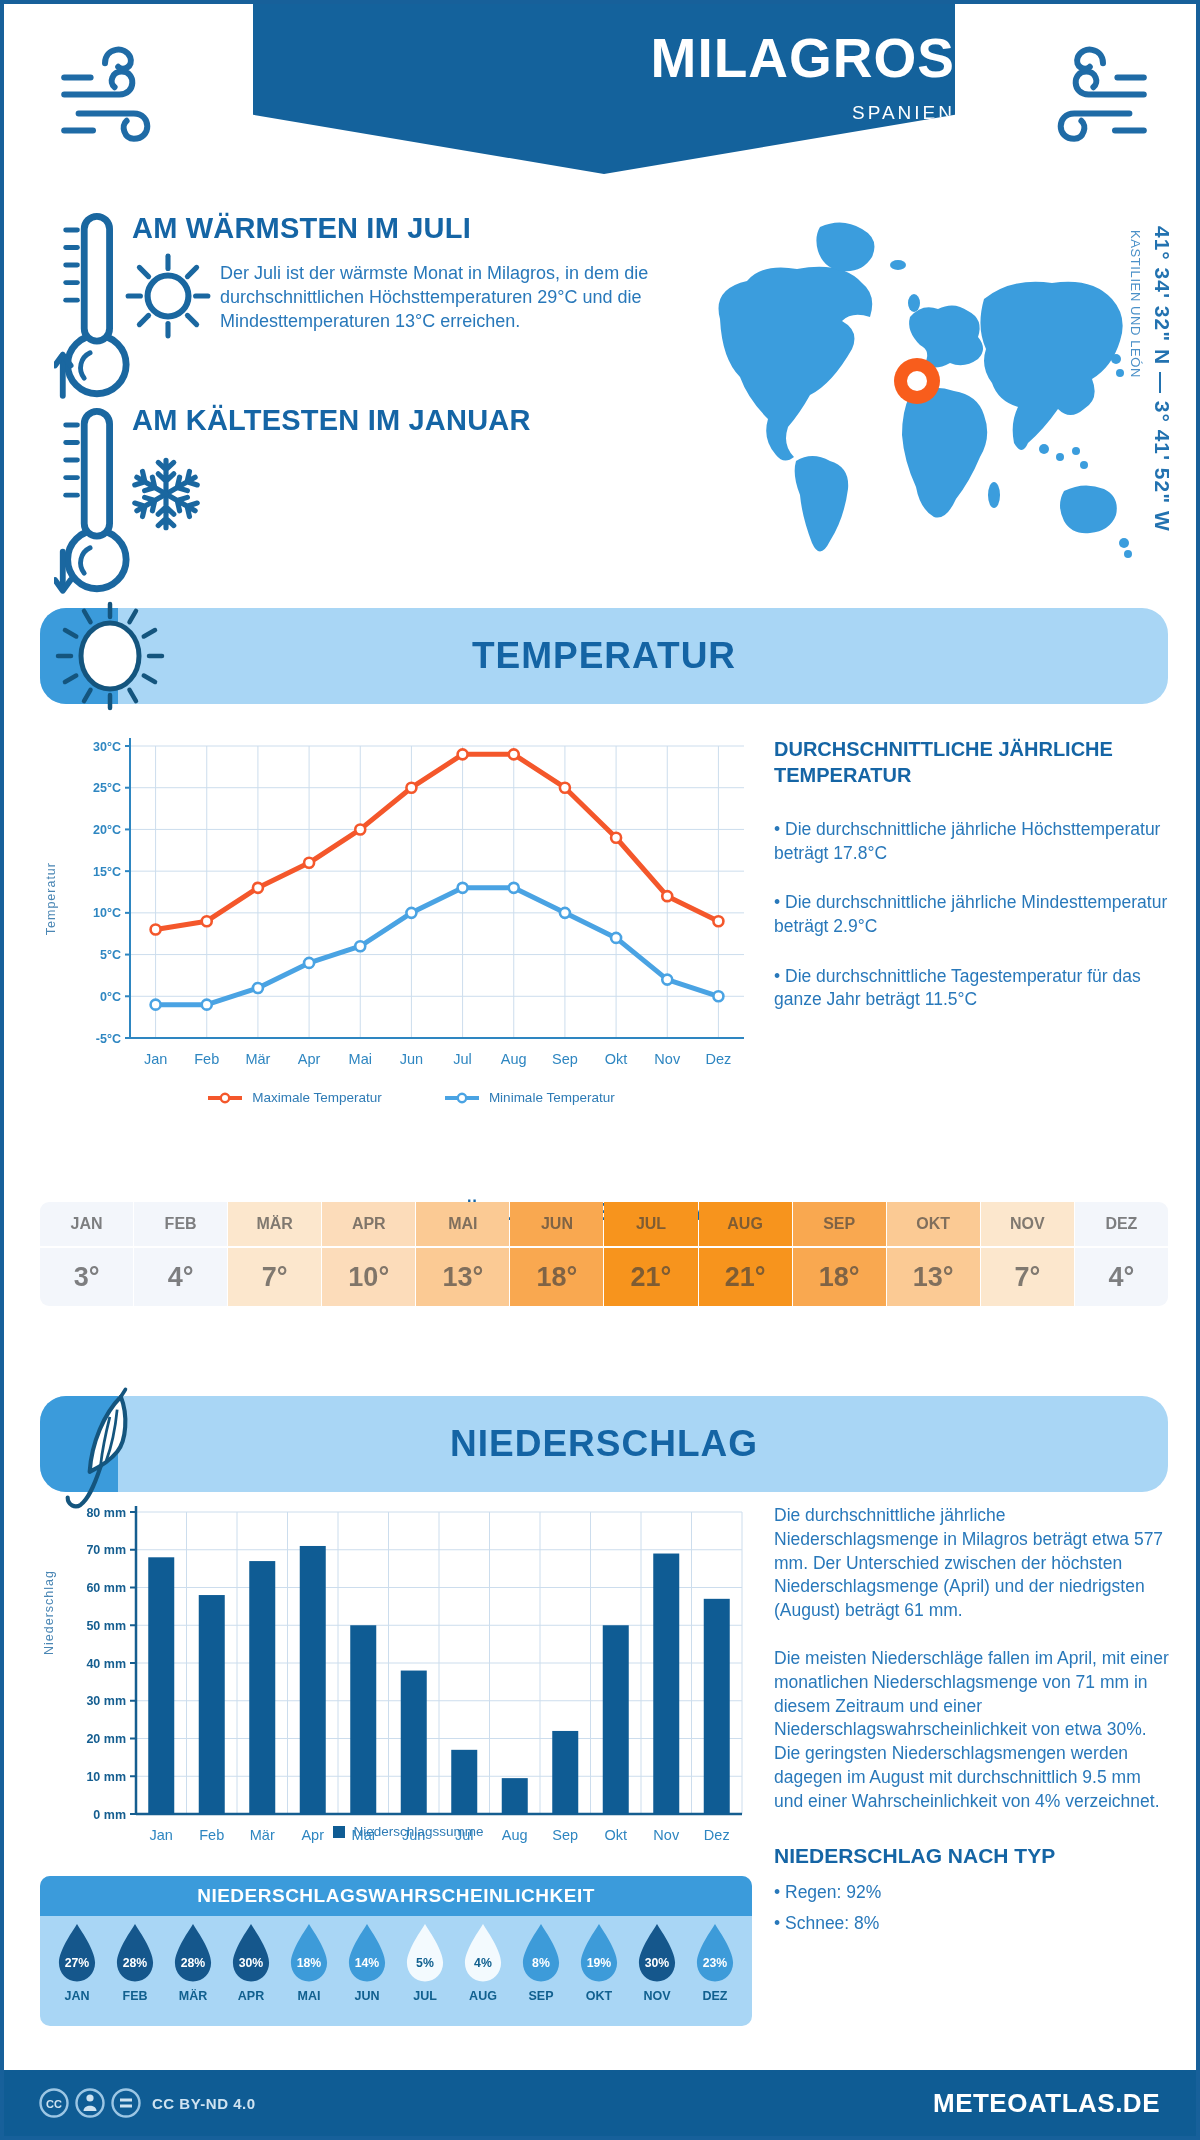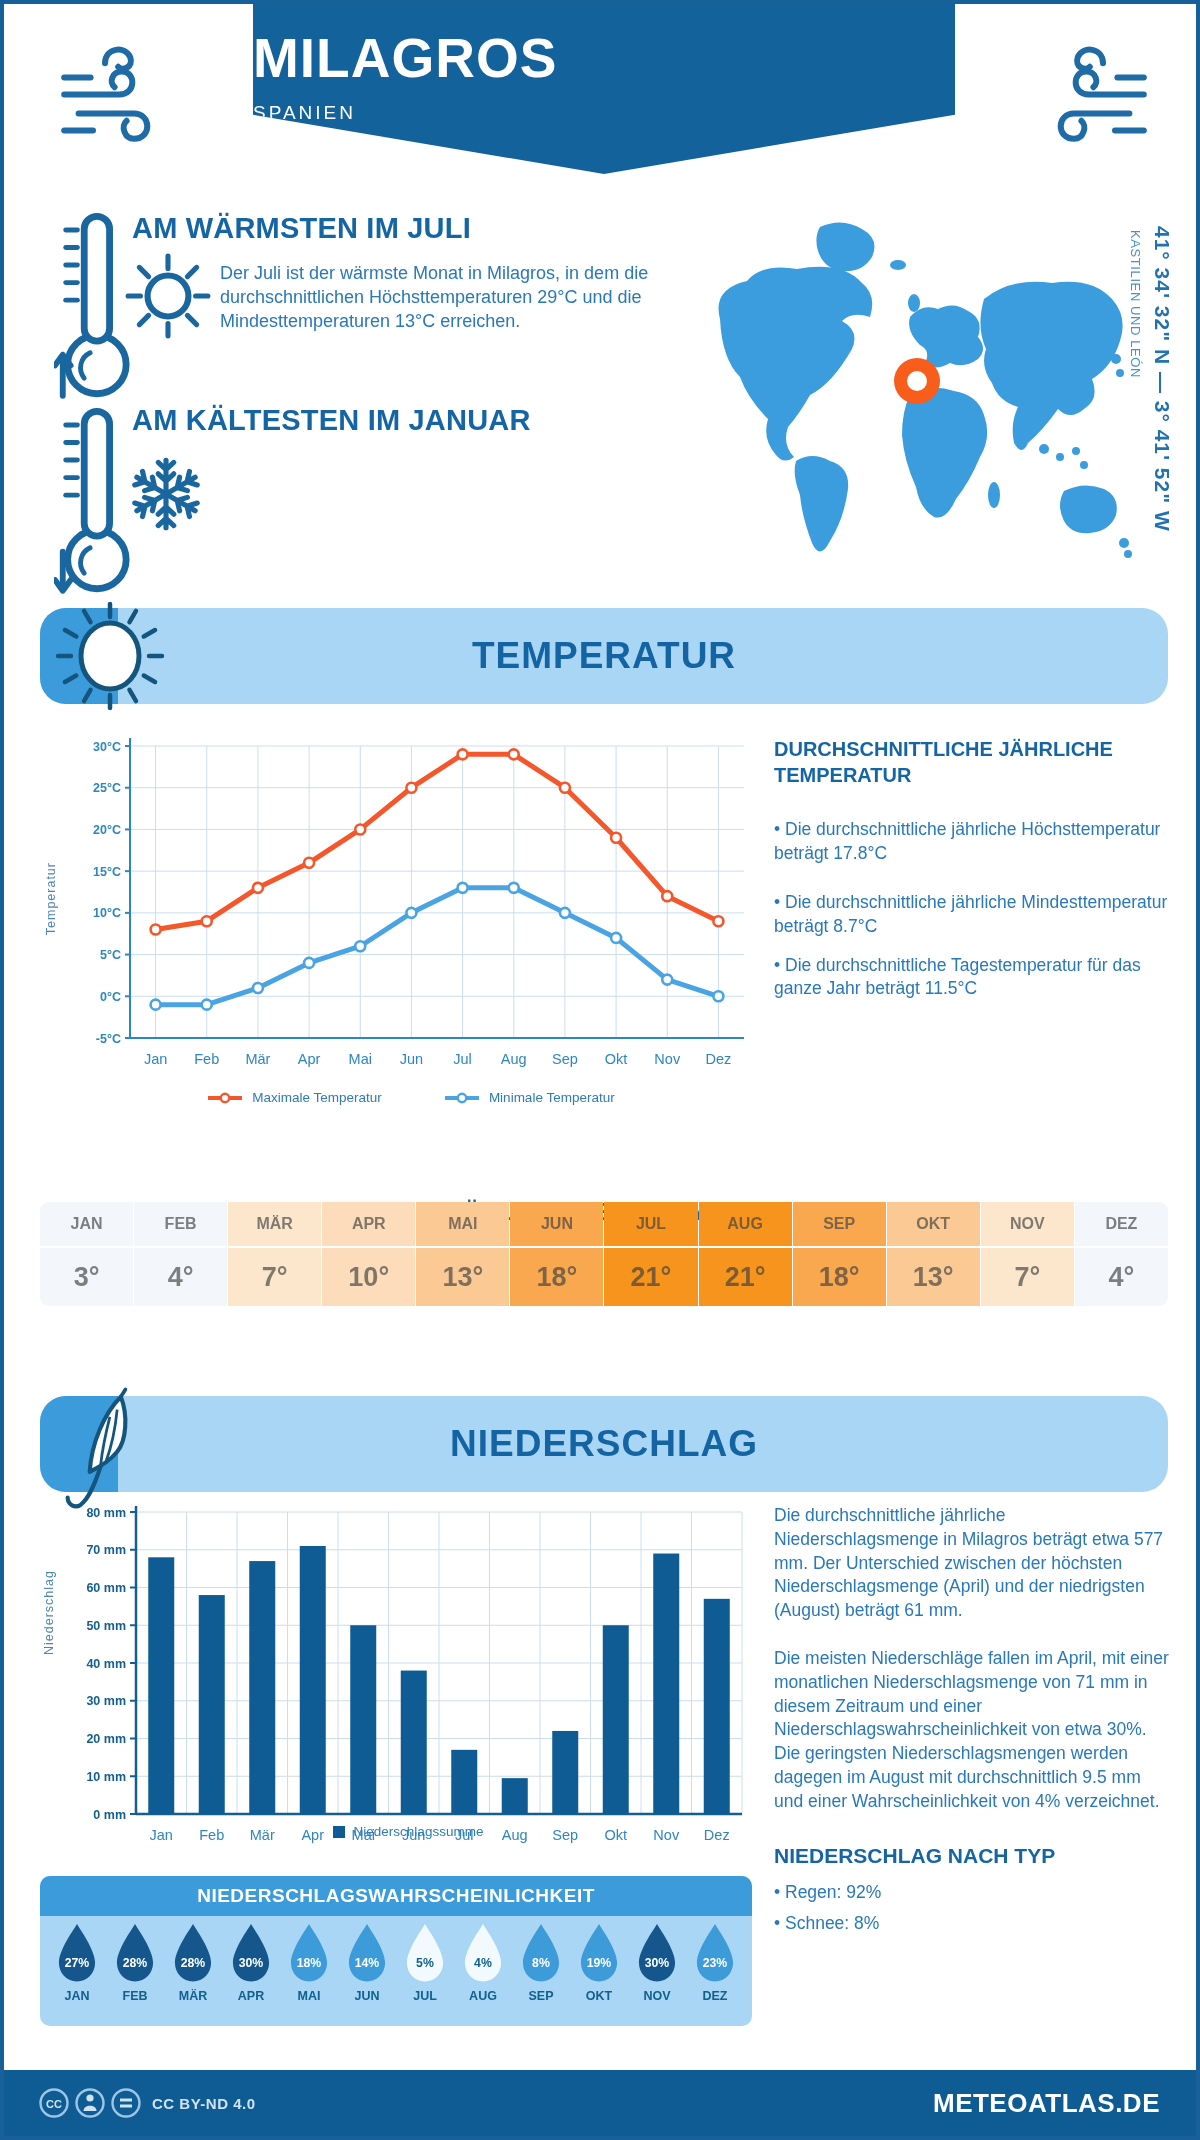--- a/index.html
+++ b/index.html
@@ -3,21 +3,21 @@
 <meta charset="utf-8">
 <style>
   html,body{margin:0;padding:0;background:#e8e8e8;}
   #page{position:relative;width:1200px;height:2140px;background:#ffffff;
         border:4px solid #17609a;box-sizing:border-box;overflow:hidden;
         font-family:"Liberation Sans", sans-serif;}
   .abs{position:absolute;}
 
   
   #header-banner{left:249px;top:-4px;width:702px;height:174px;background:#14629c;
-    clip-path:polygon(0 0,100% 0,100% 66%,50% 100%,0 66%);text-align:left;color:#fff;}
+    clip-path:polygon(0 0,100% 0,100% 66%,50% 100%,0 66%);text-align:right;color:#fff;}
   #header-title{font-size:55px;font-weight:bold;letter-spacing:1px;margin-top:26px;}
   #header-subtitle{font-size:19px;letter-spacing:3px;margin-top:12px;}
 
   
   .sec-heading{font-size:29px;font-weight:bold;color:#1565a5;letter-spacing:.2px;}
   .sec-text{font-size:18px;line-height:1.33;color:#2878ba;}
 
   
   .vert{writing-mode:vertical-rl;}
   .vert-up{writing-mode:vertical-rl;transform:rotate(180deg);}
@@ -295,22 +295,22 @@
         <line x1="1" y1="6" x2="35" y2="6" stroke="#4aa3e3" stroke-width="4"></line>
         <circle cx="18" cy="6" r="4.2" fill="#fff" stroke="#4aa3e3" stroke-width="2.4"></circle>
       </svg>
       <span>Minimale Temperatur</span>
     </div>
   </div>
 
   <div class="abs" style="left:770px;top:732px;width:400px">
     <div class="col-heading">DURCHSCHNITTLICHE JÄHRLICHE TEMPERATUR</div>
     <div class="bullet" style="margin-top:30px">Die durchschnittliche jährliche Höchsttemperatur beträgt 17.8°C</div>
-    <div class="bullet" style="margin-top:26px">Die durchschnittliche jährliche Mindesttemperatur beträgt 8.7°C</div>
-    <div class="bullet" style="margin-top:15px">Die durchschnittliche Tagestemperatur für das ganze Jahr beträgt 11.5°C</div>
+    <div class="bullet" style="margin-top:26px">Die durchschnittliche jährliche Mindesttemperatur beträgt 2.9°C</div>
+    <div class="bullet" style="margin-top:26px">Die durchschnittliche Tagestemperatur für das ganze Jahr beträgt 11.5°C</div>
   </div>
 
   <div class="abs" id="daily-title">TÄGLICHE TEMPERATUR</div>
   <div class="abs" id="daily-table">
       <div class="dtcol">
         <div class="dth" style="background: rgb(243, 246, 251);">JAN</div>
         <div class="dtv" style="background: rgb(243, 246, 251);">3°</div>
       </div>
       <div class="dtcol">
         <div class="dth" style="background: rgb(243, 246, 251);">FEB</div>

